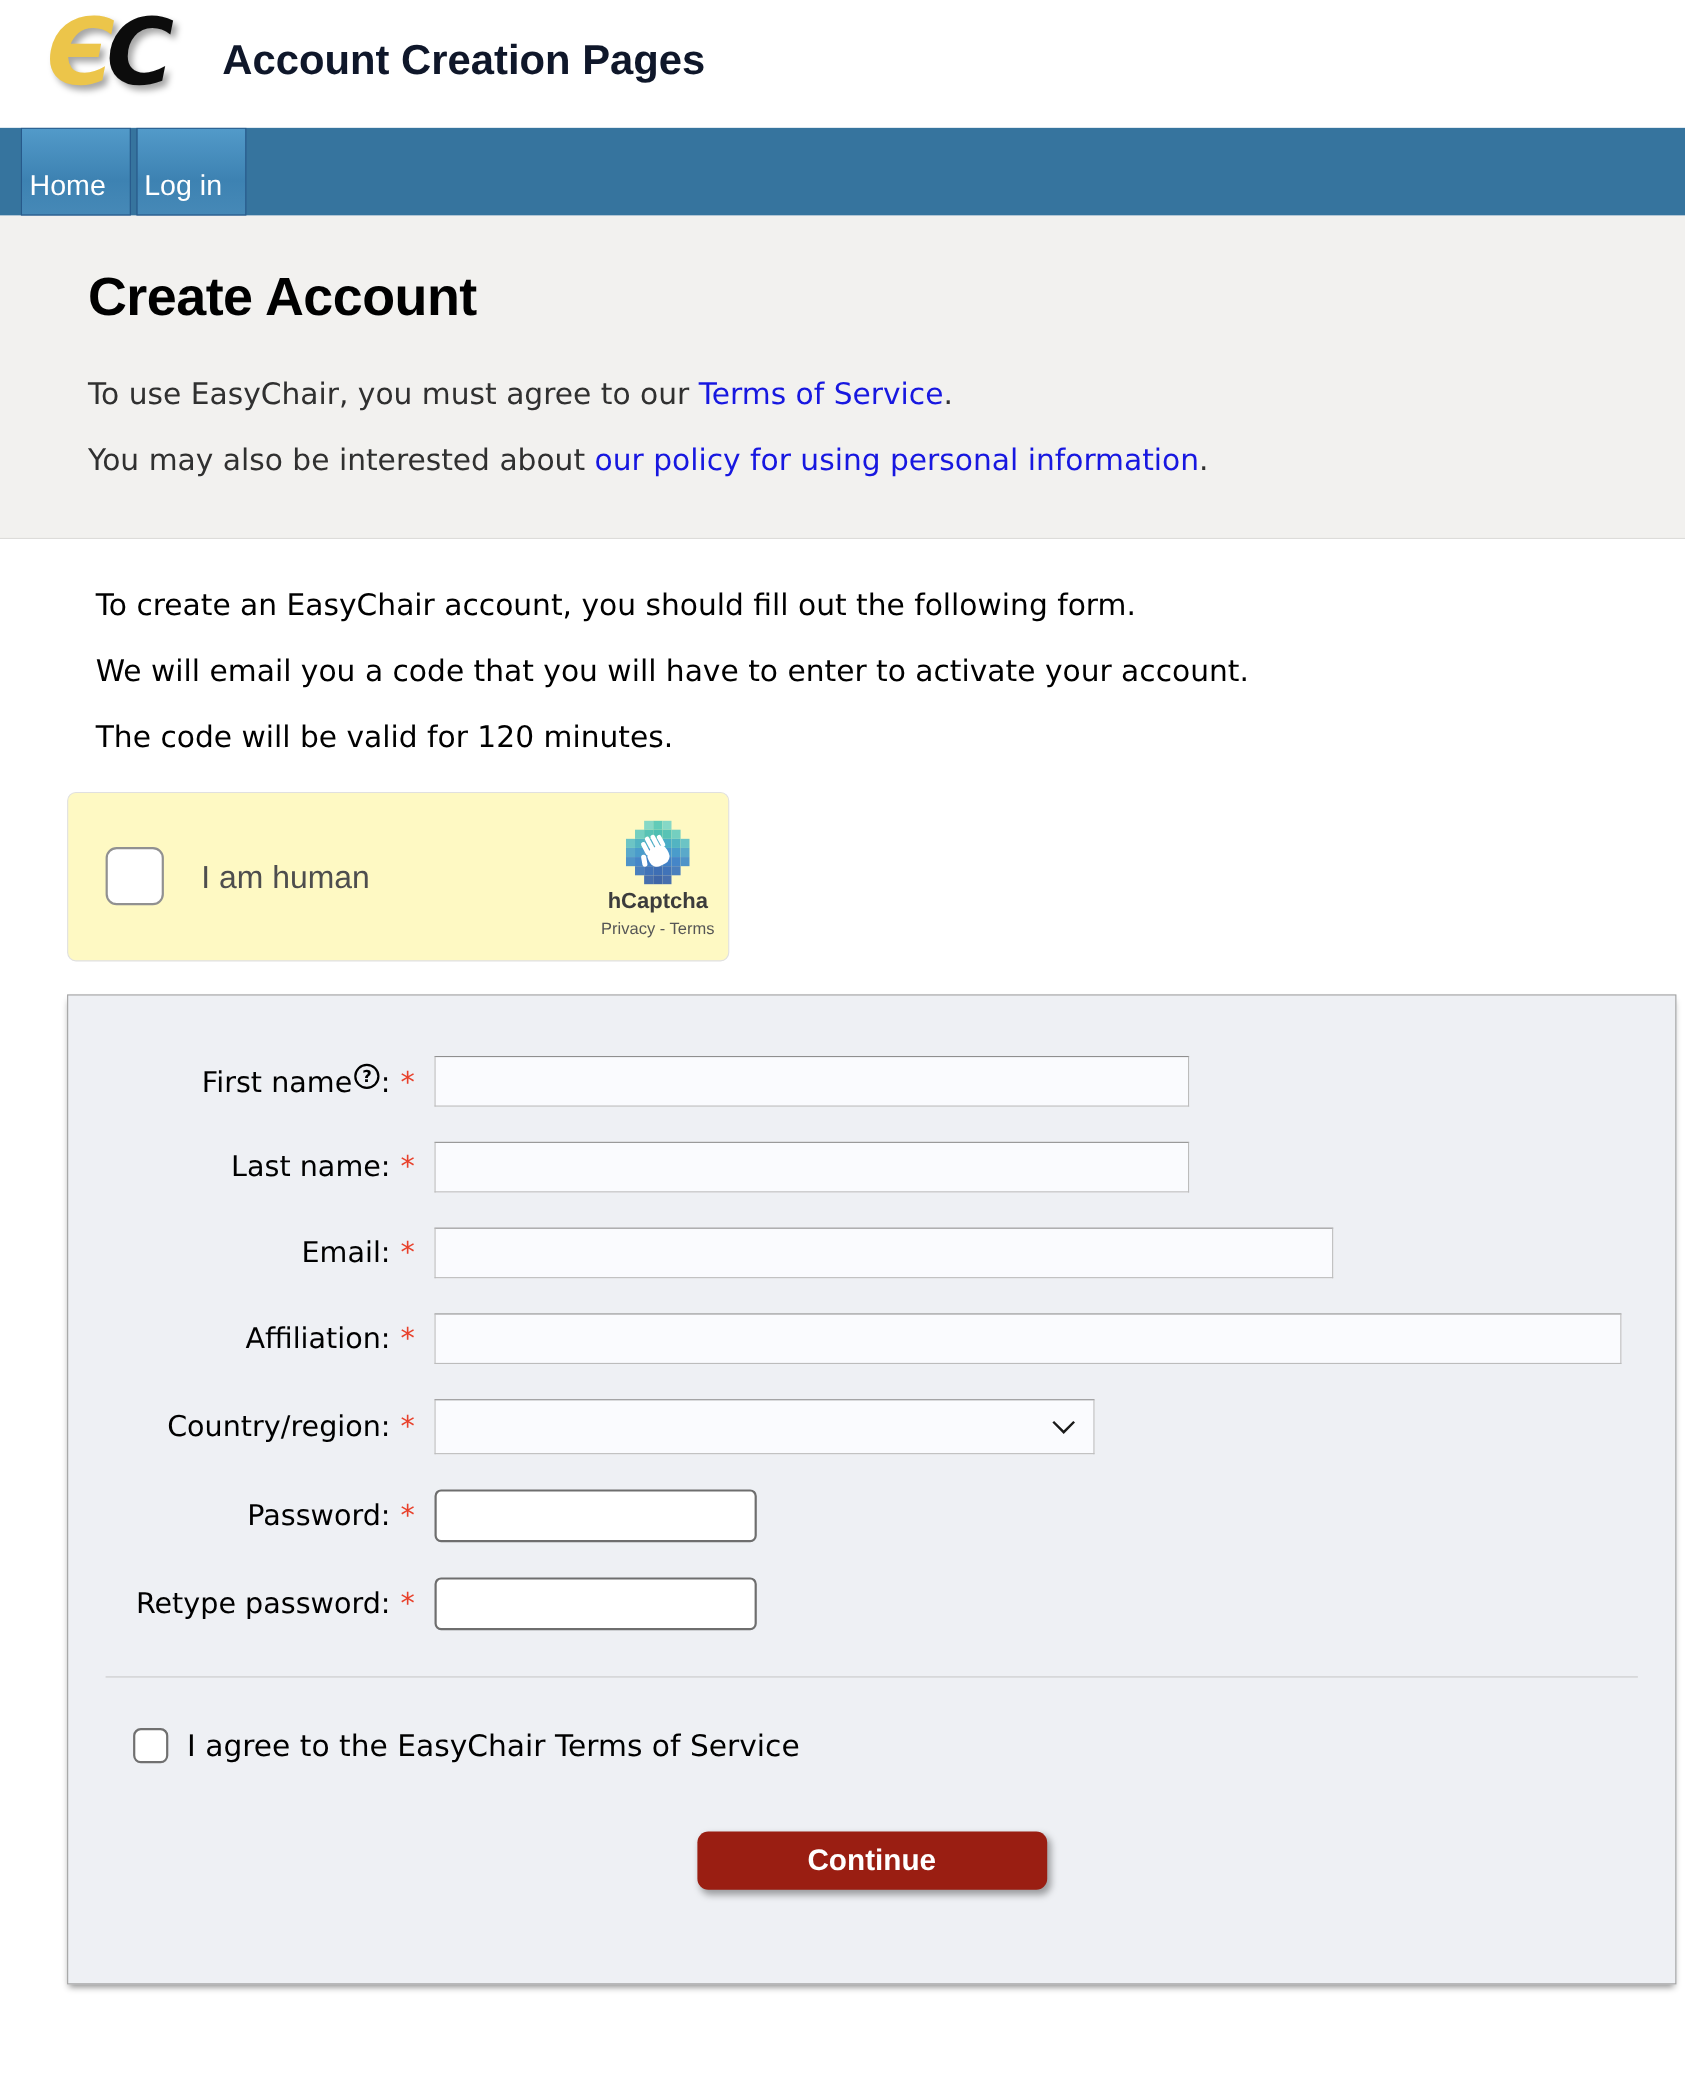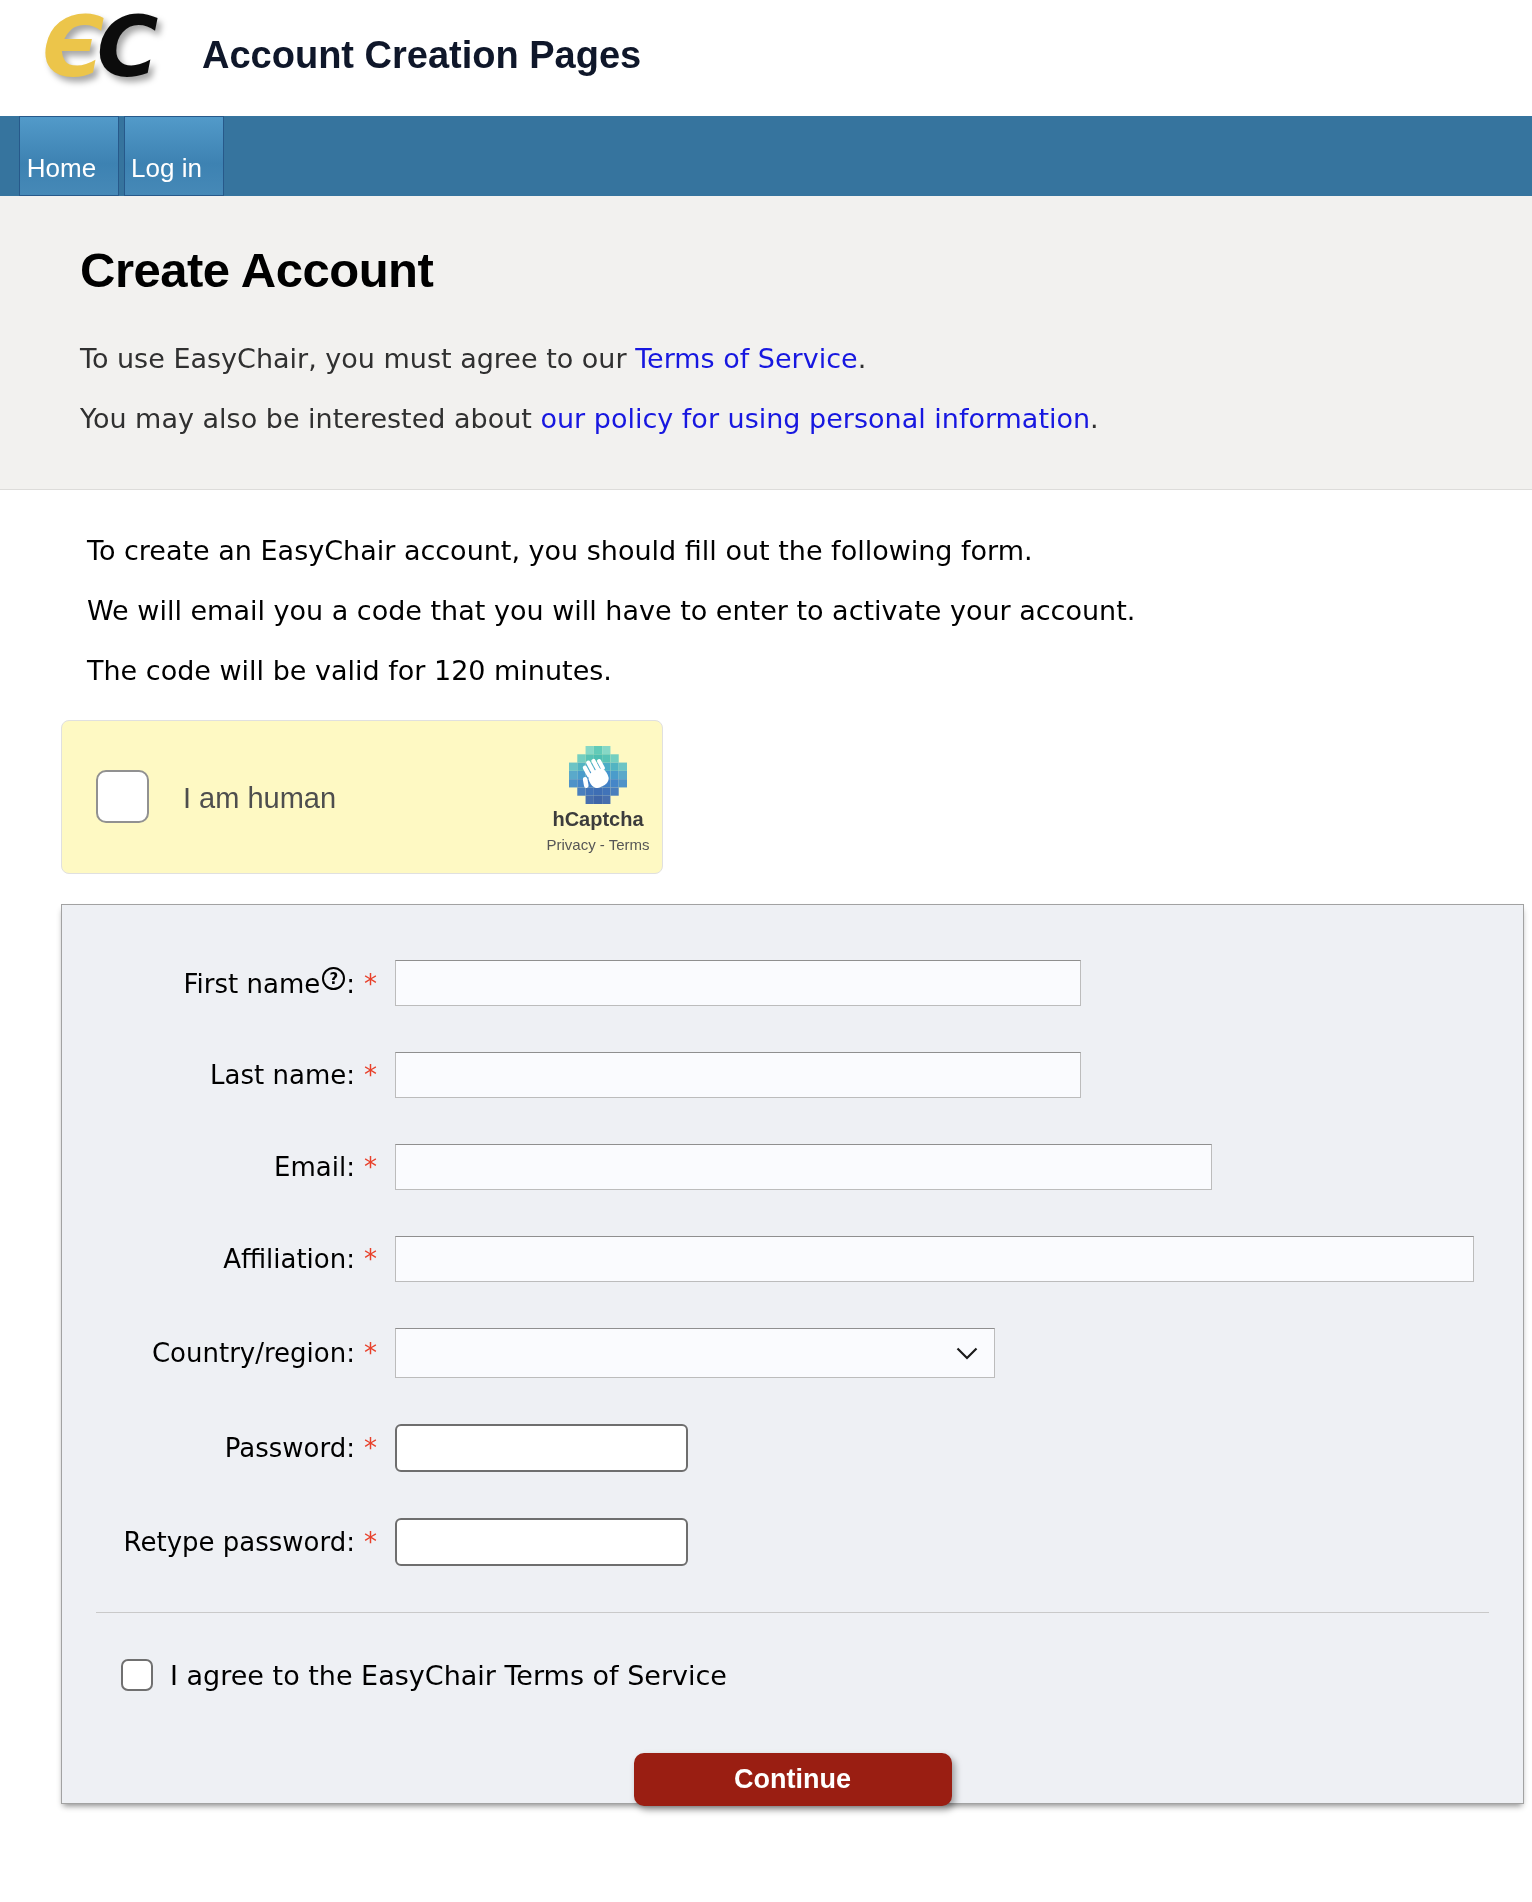--- a/index.html
+++ b/index.html
@@ -98,21 +98,21 @@
 
   
   .form-panel {
     margin: 30px 0 0 61px;
     width: 1463px; height: 900px;
     background: #eef0f4;
     border: 1px solid #a2a2a2;
     box-shadow: 0 4px 6px -2px rgba(0,0,0,0.45);
     padding-top: 55px;
   }
-  .form-row { display: flex; align-items: center; margin-bottom: 46px; }
+  .form-row { display: flex; align-items: center; margin-bottom: 32px; }
   .form-label {
     width: 315px; flex-shrink: 0;
     text-align: right;
     font-size: 26px; color: #000;
     white-space: nowrap;
   }
   .req { color: #e8402a; margin-left: 9px; }
   .help {
     display: inline-block; width: 23px; height: 23px; line-height: 21px;
     border: 2px solid #000; border-radius: 50%;

